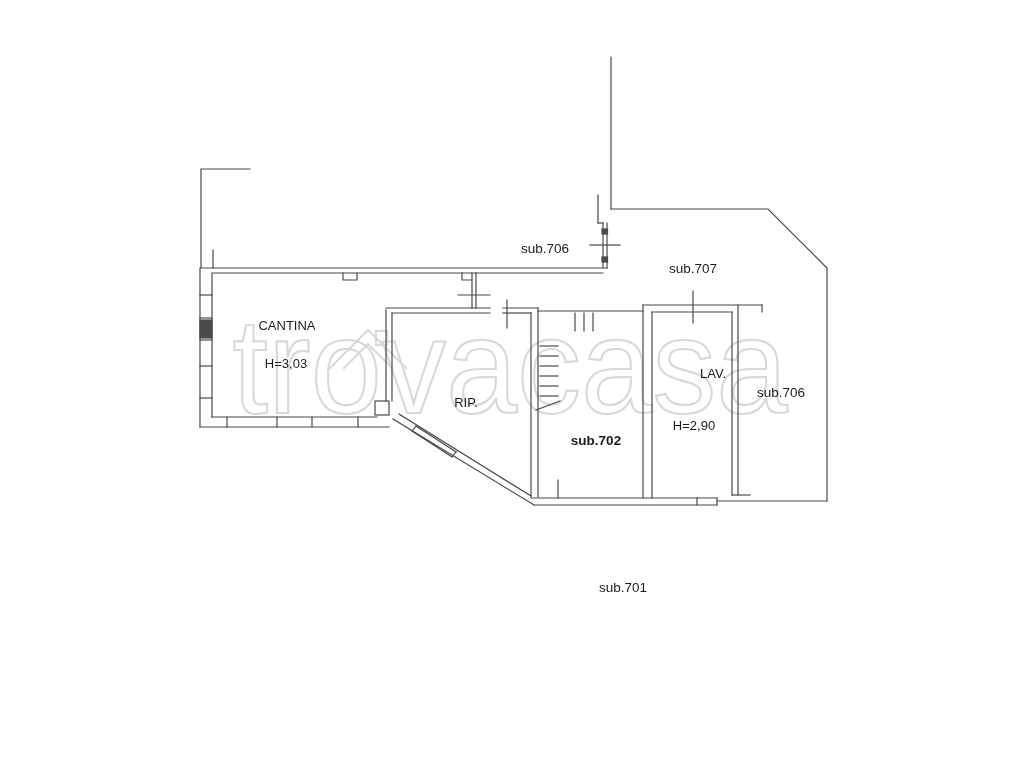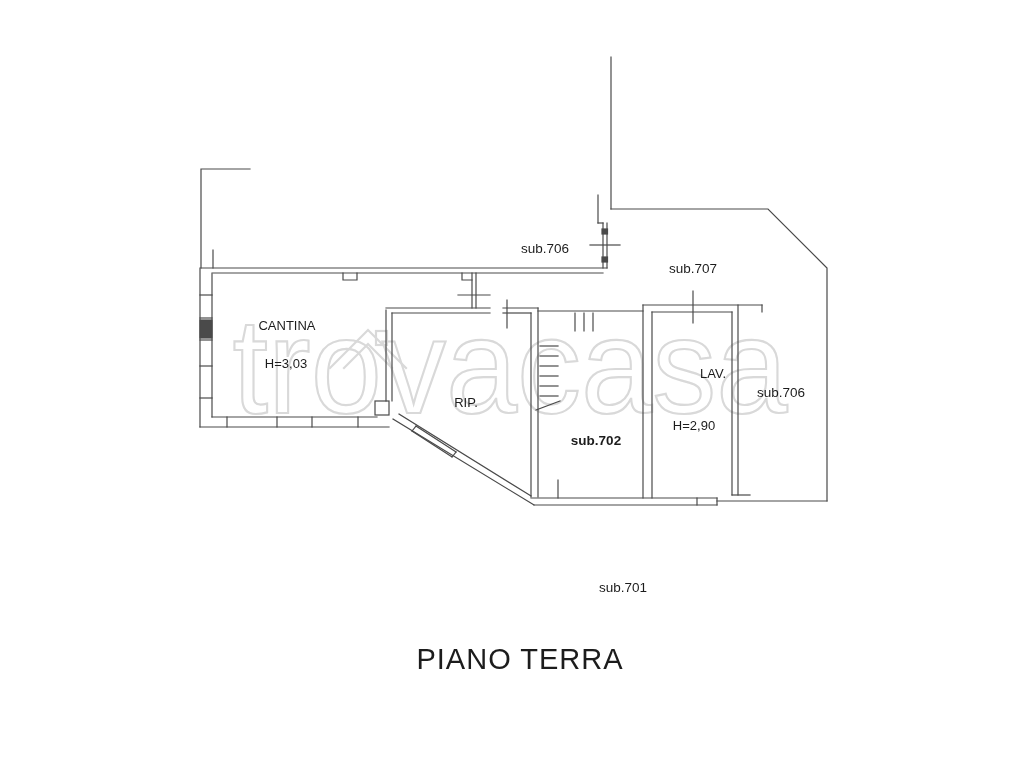--- a/index.html
+++ b/index.html
@@ -150,14 +150,13 @@
 
   <div class="label room-label" style="left:695px;top:374px;padding-left:36px;">LAV.</div>
   <div class="label room-label" style="left:694px;top:426px;">H=2,90</div>
 
   <div class="label sub-label" style="left:545px;top:249px;">sub.706</div>
   <div class="label sub-label" style="left:693px;top:269px;">sub.707</div>
   <div class="label sub-label" style="left:596px;top:441px;font-weight:bold;">sub.702</div>
   <div class="label sub-label" style="left:781px;top:393px;">sub.706</div>
   <div class="label sub-label" style="left:595px;top:588px;margin-left:28px;">sub.701</div>
 
-  <div class="label floor-title" style="left:520px;top:660px;">PIANO TERRA</div>
 </div>
 
 </body></html>

